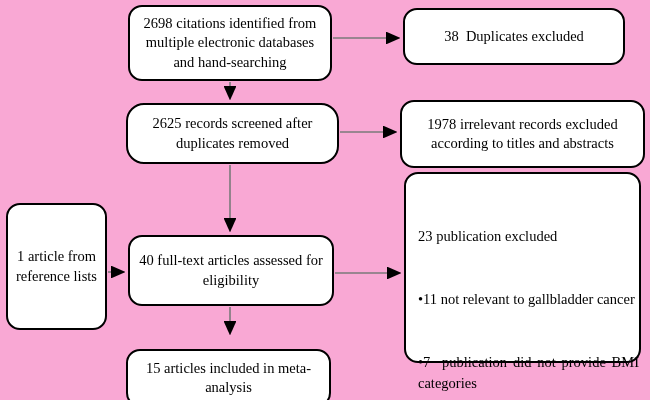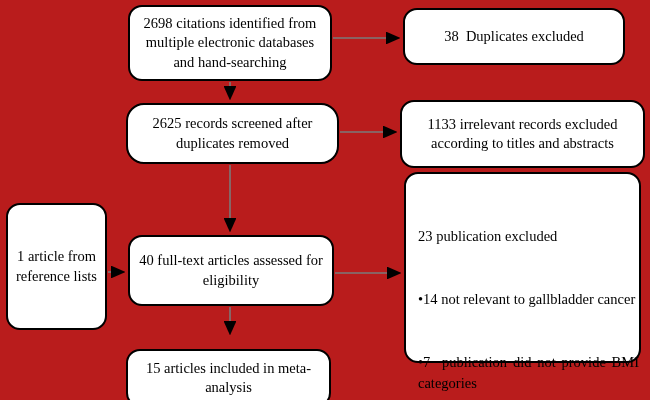--- a/index.html
+++ b/index.html
@@ -1,19 +1,19 @@
 <!DOCTYPE html>
 <html><head>
 <meta charset="utf-8">
 <style>
   html,body{margin:0;padding:0;background:#ffffff;}
   .canvas{
     position:relative;
     width:650px;height:400px;
-    background:#b91c1c;
+    background:#f9a8d4;
     font-family:"Liberation Serif","DejaVu Serif",serif;
     color:#000000;
     overflow:hidden;
   }
   .arrow-layer{position:absolute;left:0;top:0;width:650px;height:400px;}
   .node{
     position:absolute;
     border:2.5px solid #000000;
     border-radius:14px;
     background:#ffffff;
@@ -71,34 +71,34 @@
 
   <div class="node node-duplicates">
     <span>38  Duplicates excluded</span>
   </div>
 
   <div class="node node-screened">
     <span>2625 records screened after duplicates removed</span>
   </div>
 
   <div class="node node-irrelevant">
-    <span>1133 irrelevant records excluded according to titles and abstracts</span>
+    <span>1978 irrelevant records excluded according to titles and abstracts</span>
   </div>
 
   <div class="node node-reference">
     <span>1 article from reference lists</span>
   </div>
 
   <div class="node node-fulltext">
     <span>40 full-text articles assessed for eligibility</span>
   </div>
 
   <div class="node node-excluded">
     <div class="excl-title">23 publication excluded</div>
-    <div class="excl-line">•14 not relevant to gallbladder cancer</div>
+    <div class="excl-line">•11 not relevant to gallbladder cancer</div>
     <div class="excl-line">•7  publication did not provide BMI  categories</div>
     
     
   </div>
 
   <div class="node node-included">
     <span>15 articles included in meta-analysis</span>
   </div>
 
 </div>

